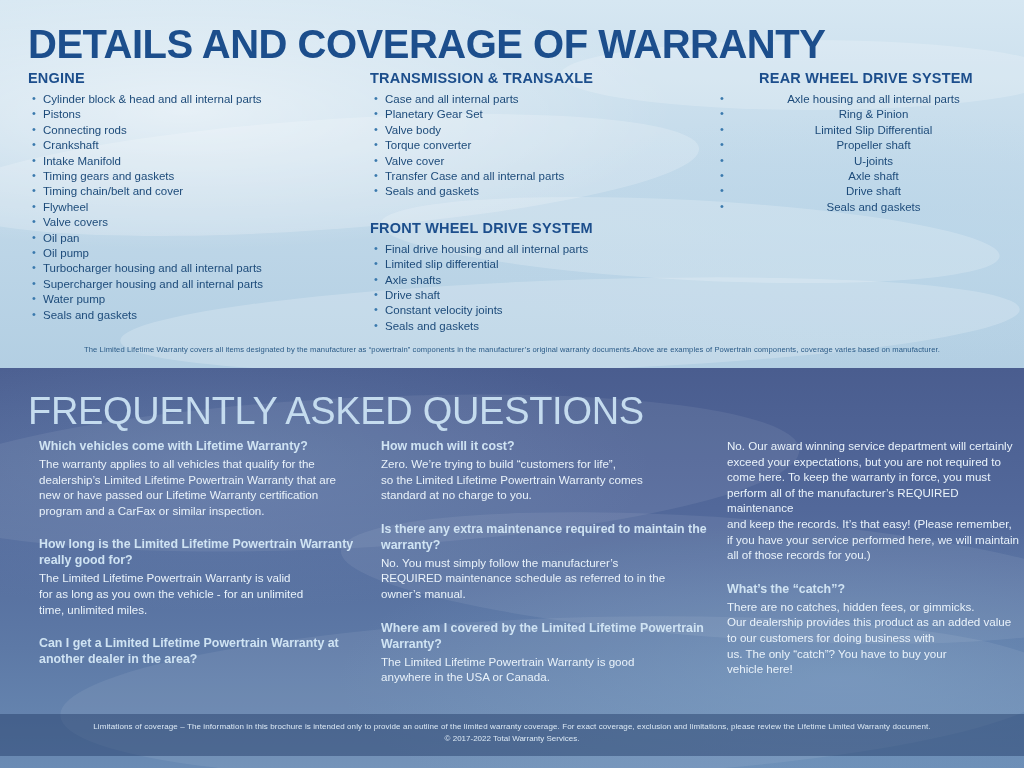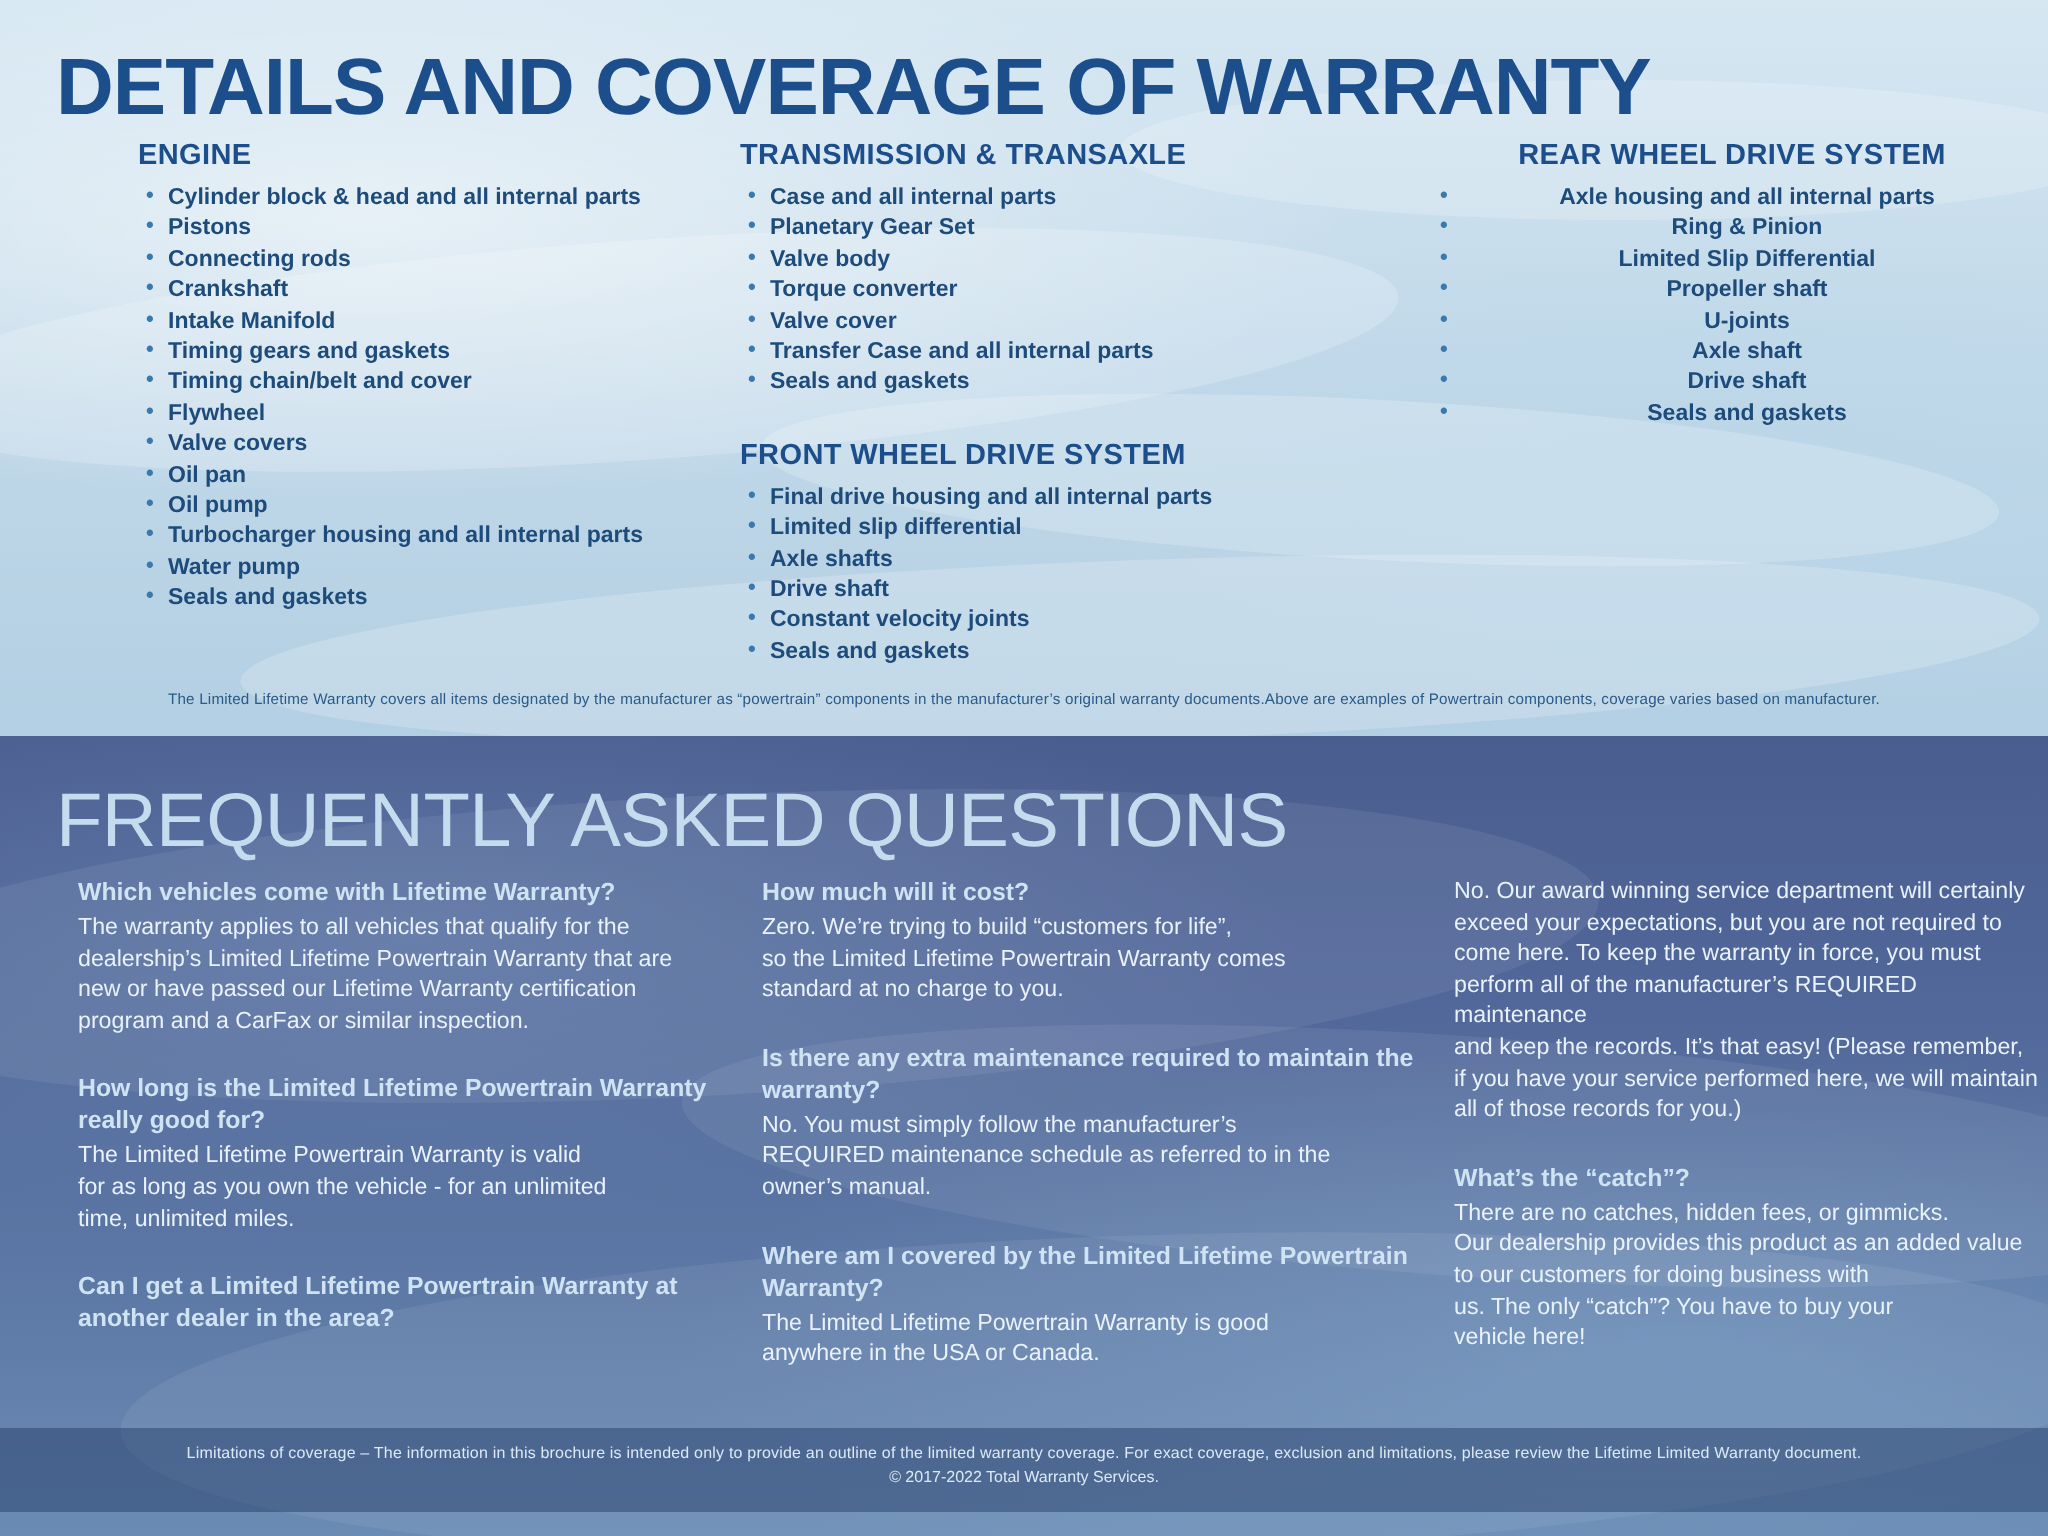--- a/index.html
+++ b/index.html
@@ -39,35 +39,35 @@
     left: 28px; top: 22px;
     font-size: 40px;
     font-weight: bold;
     letter-spacing: -0.5px;
     color: #1c4e8c;
     text-transform: uppercase;
   }
 
   .cols { position: absolute; left: 28px; top: 70px; width: 968px; }
   .col { position: absolute; top: 0; }
-  .col-1 { left: 0px;   width: 330px; margin-left: 41px; }
+  .col-1 { left: 0px;   width: 330px; }
   .col-2 { left: 342px; width: 330px; }
   .col-3 { left: 688px; width: 300px; text-align: center; }
 
   .sec-head {
     font-size: 14.5px;
     font-weight: bold;
     color: #1c4e8c;
     letter-spacing: 0.2px;
     margin-bottom: 6px;
     text-transform: uppercase;
   }
   .sec-head.spaced { margin-top: 20px; }
 
-  ul.items { list-style: none; font-weight: bold; }
+  ul.items { list-style: none; }
   ul.items li {
     position: relative;
     font-size: 11.5px;
     line-height: 15.4px;
     color: #1d4b7a;
     padding-left: 15px;
   }
   ul.items li::before {
     content: "\2022";
     position: absolute;
@@ -177,20 +177,21 @@
           <li>Connecting rods</li>
           <li>Crankshaft</li>
           <li>Intake Manifold</li>
           <li>Timing gears and gaskets</li>
           <li>Timing chain/belt and cover</li>
           <li>Flywheel</li>
           <li>Valve covers</li>
           <li>Oil pan</li>
           <li>Oil pump</li>
           <li>Turbocharger housing and all internal parts</li>
+          <li>Supercharger housing and all internal parts</li>
           <li>Water pump</li>
           <li>Seals and gaskets</li>
         </ul>
       </div>
 
       <div class="col col-2">
         <div class="sec-head">TRANSMISSION &amp; TRANSAXLE</div>
         <ul class="items">
           <li>Case and all internal parts</li>
           <li>Planetary Gear Set</li>

